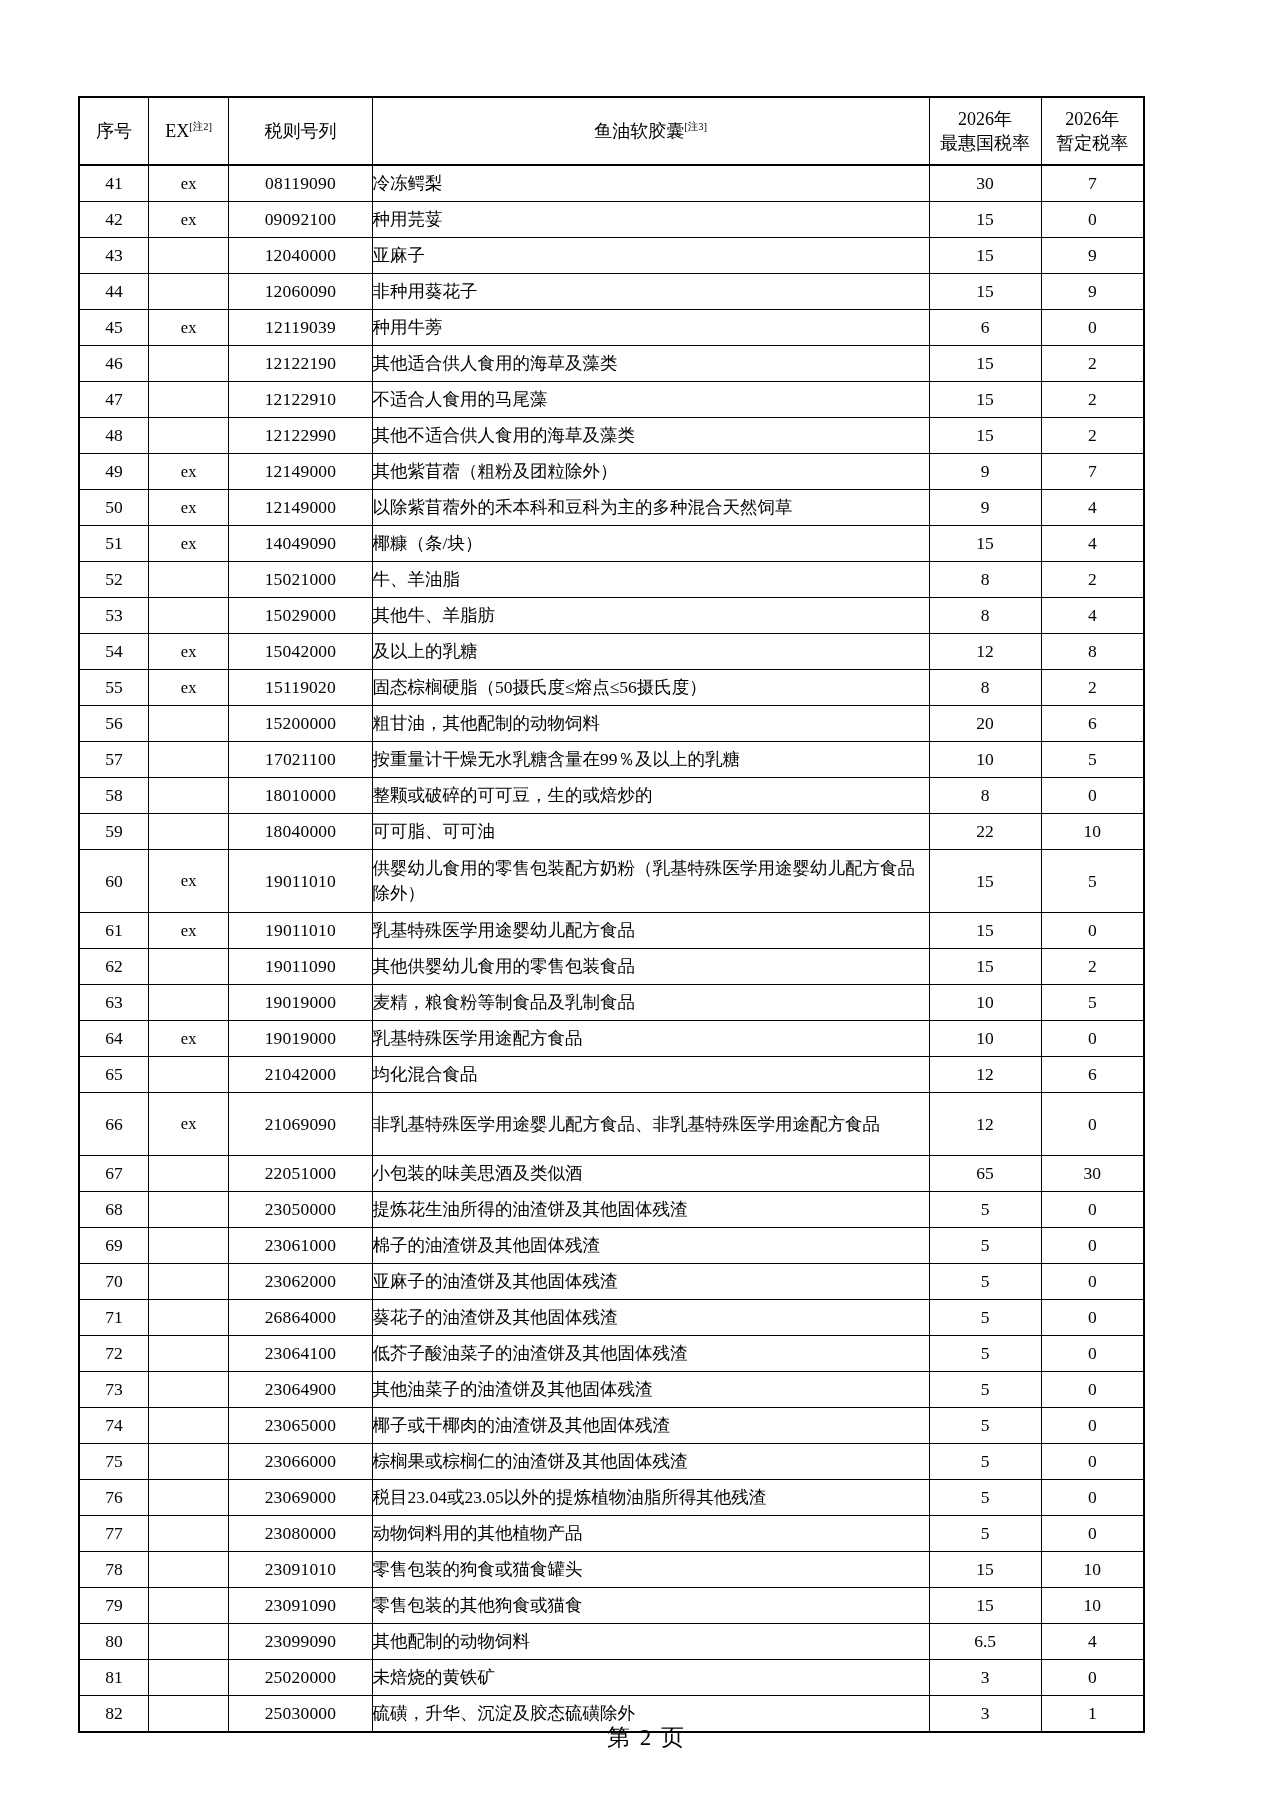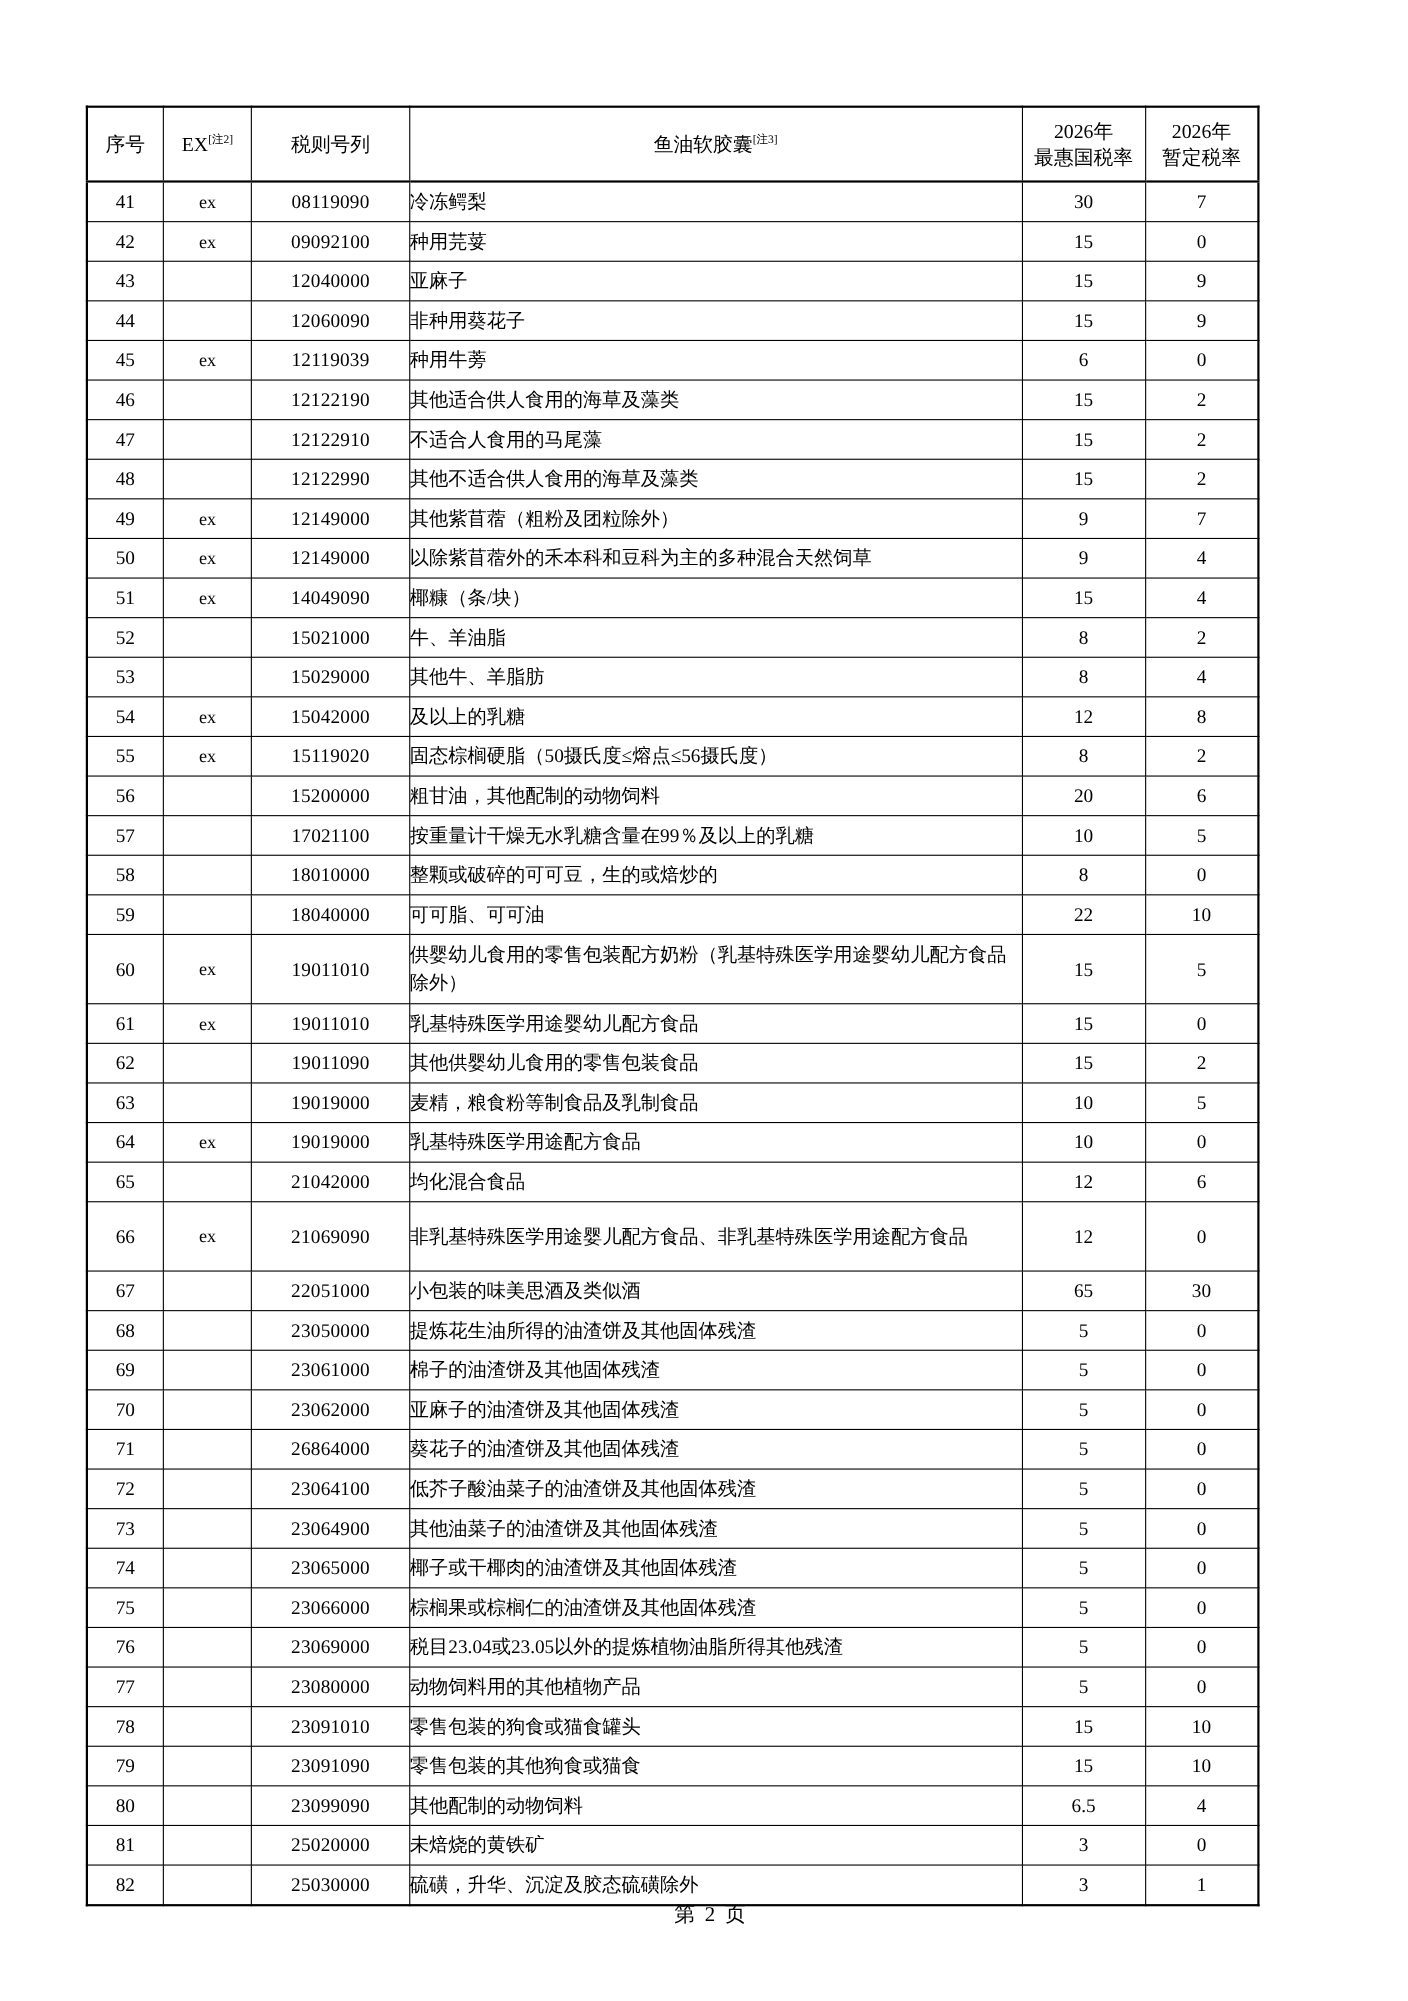--- a/index.html
+++ b/index.html
@@ -72,21 +72,21 @@
     line-height: 1.42;
   }
   tr.tall td { height: 62px; }
   td.ex { font-size: 16.5px; }
   .footer {
     position: absolute;
     left: 0;
     right: 0;
     bottom: 66px;
     text-align: center;
-    font-size: 19px;
+    font-size: 23px;
     letter-spacing: 2px;
     margin-left: 13px;
   }
 </style>
 </head>
 <body>
 
 <div class="page">
 
   <table class="tariff">

